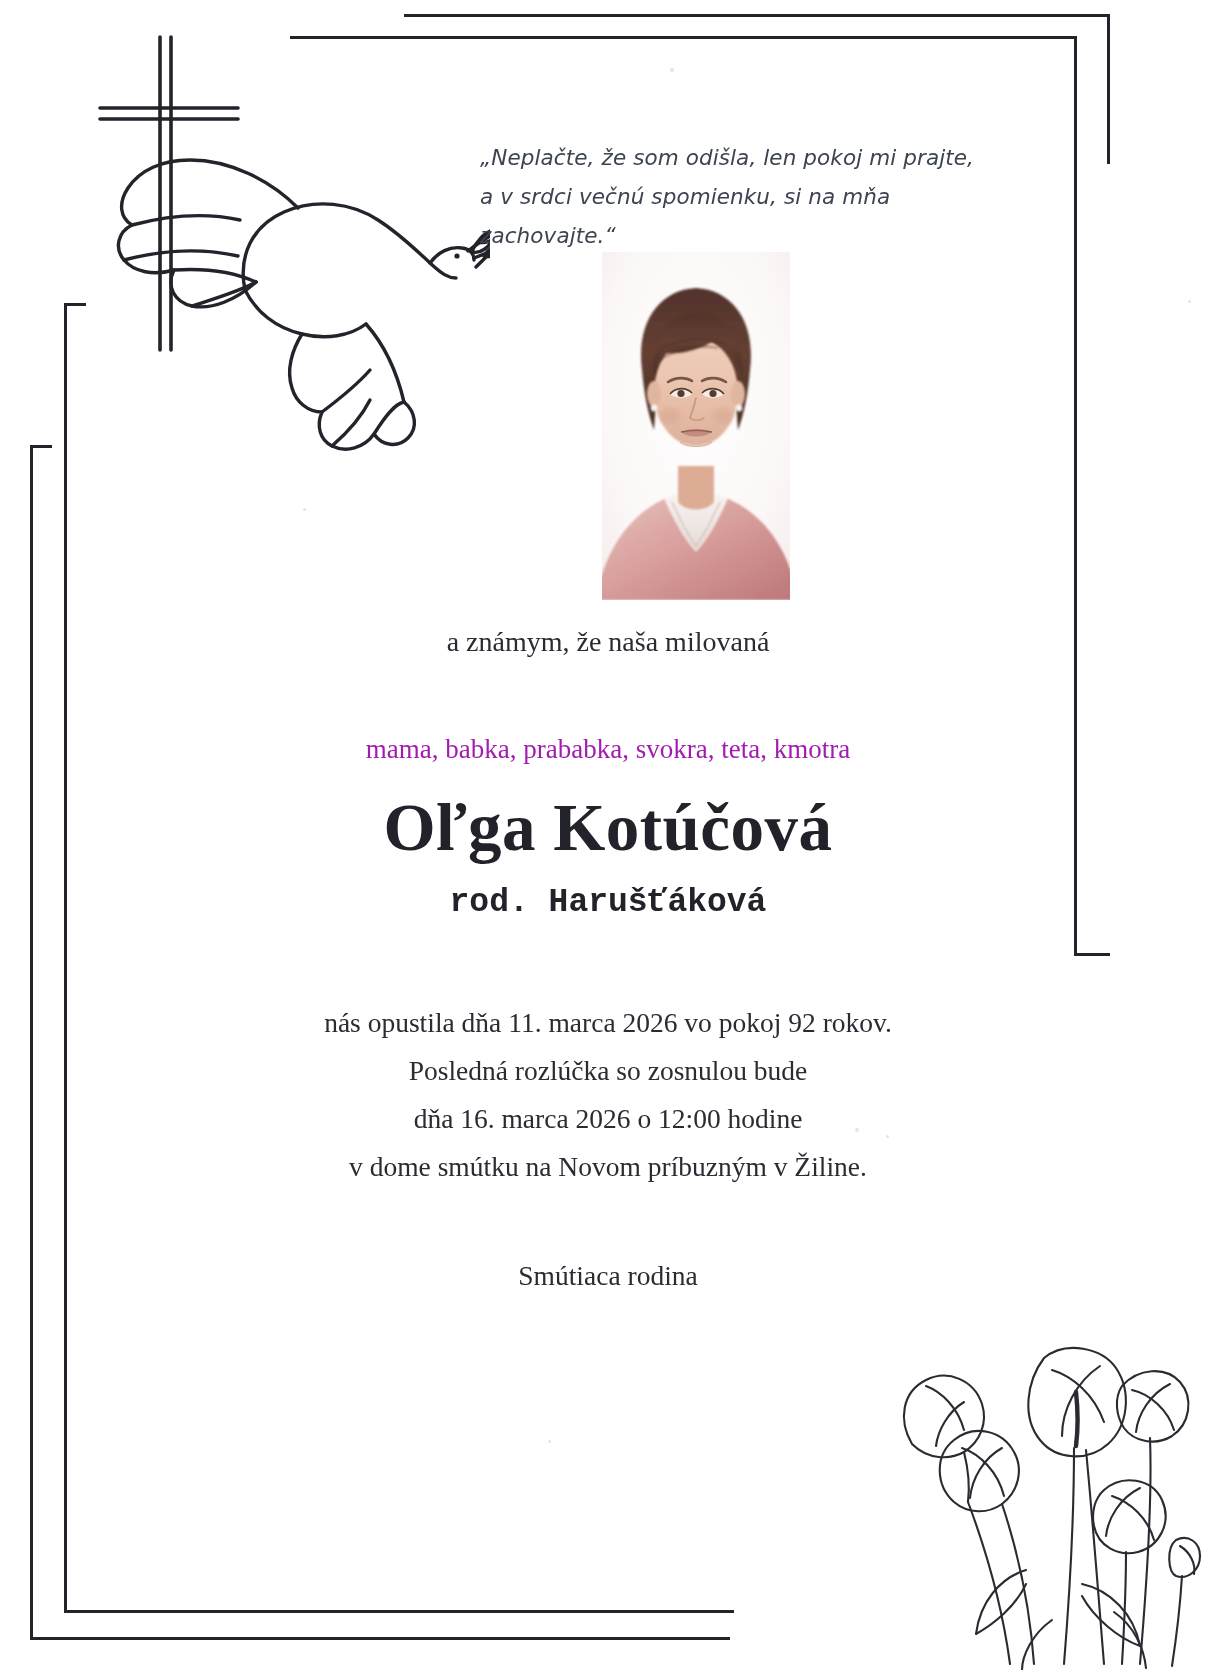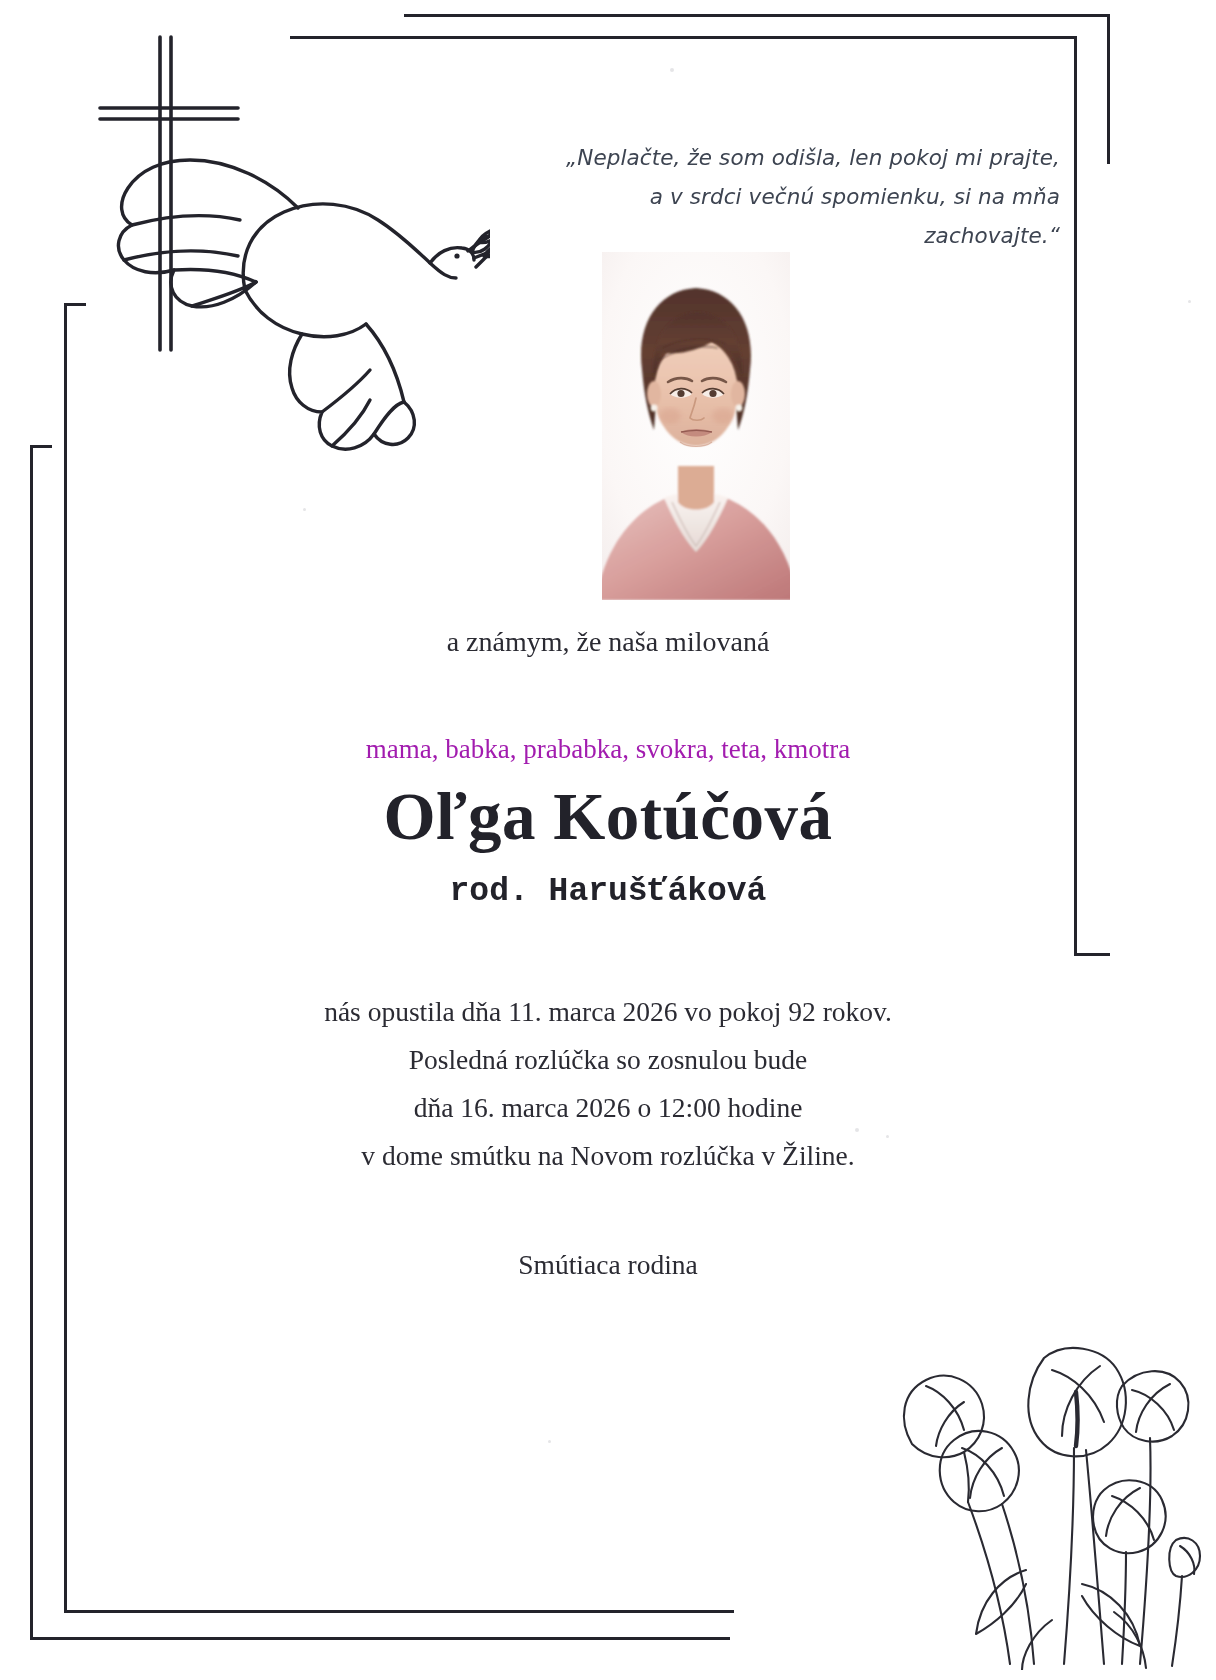--- a/index.html
+++ b/index.html
@@ -36,21 +36,20 @@
     width: 420px;
     height: 470px;
   }
 
   
   #quote {
     position: absolute;
     left: 480px;
     top: 138px;
     width: 580px;
-    text-align: right;
     font-family: "DejaVu Sans", sans-serif;
     font-style: italic;
     font-size: 21.5px;
     line-height: 39px;
     color: #3d4451;
     letter-spacing: 0.1px;
   }
   #quote .qline { display: block; white-space: pre; }
 
   
@@ -89,21 +88,21 @@
     line-height: 38px;
     color: #a21caf;
   }
 
   .bigname {
     font-size: 67px;
     font-weight: bold;
     line-height: 84px;
     letter-spacing: 0.5px;
     color: #22222a;
-    margin-top: 6px;
+    margin-top: 17px;
   }
 
   .maiden {
     font-size: 33px;
     font-weight: bold;
     line-height: 48px;
     color: #22222a;
     margin-top: 10px;
     font-family: Liberation Mono, monospace;
   }
@@ -350,21 +349,21 @@
       <span>nás opustila dňa </span><b>11. marca 2026</b><span> vo pokoj </span><b>92 rokov</b><span>.</span>
     </div>
 
     <div class="detail">Posledná rozlúčka so zosnulou bude</div>
 
     <div class="detail">
       <b>dňa 16. marca 2026</b><span> o </span><b>12:00 hodine</b>
     </div>
 
     <div class="detail">
-      <b>v dome smútku na Novom rozlúčka v Žiline.</b>
+      <b>v dome smútku na Novom príbuzným v Žiline.</b>
     </div>
 
     <div class="spacer-4"></div>
 
     <div class="closing">Smútiaca rodina</div>
   </div>
 
   <div id="lilies">
     <svg viewBox="0 0 330 430" width="330" height="430" fill="none" stroke="#2a2a32" stroke-width="2.1" stroke-linecap="round" stroke-linejoin="round">
 

